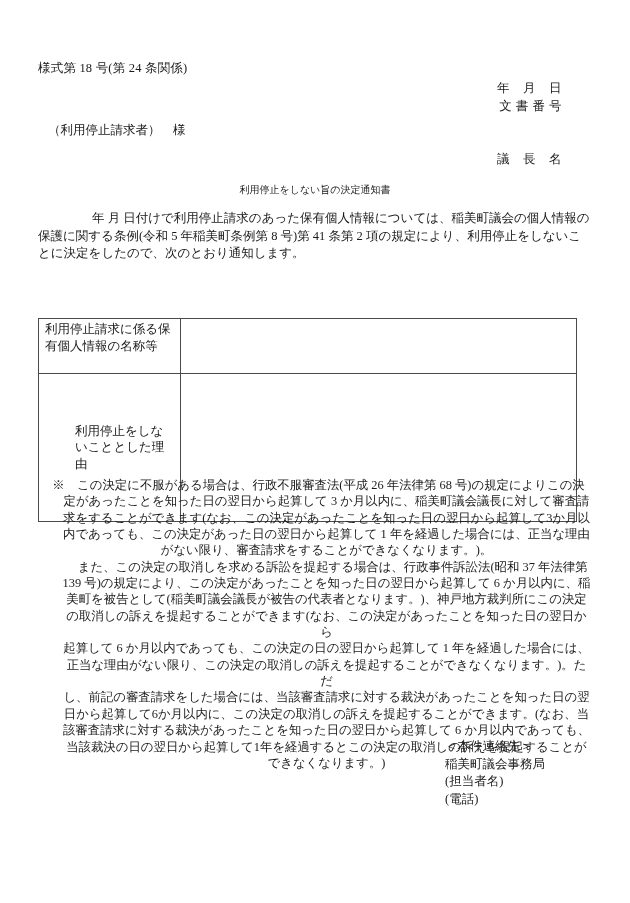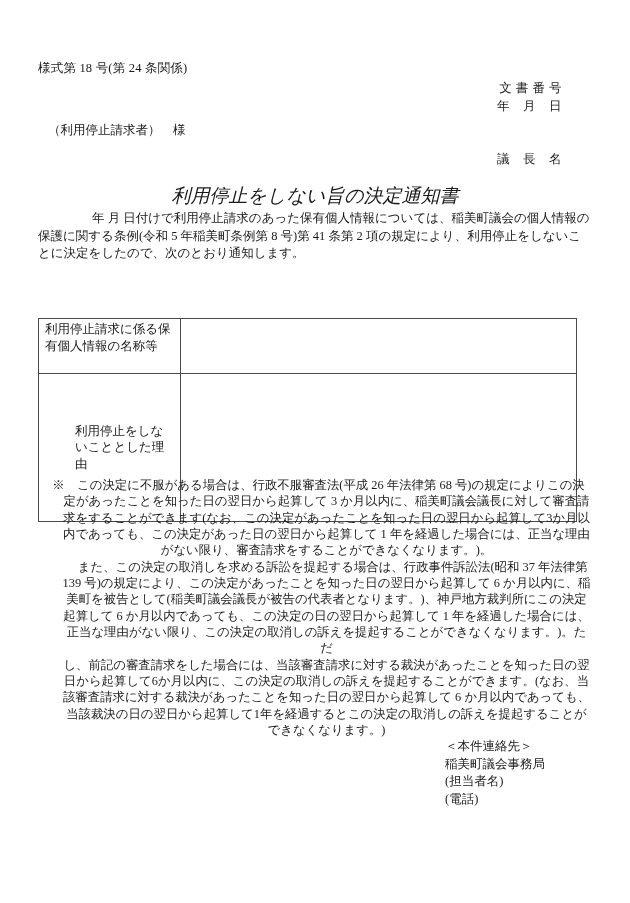--- a/index.html
+++ b/index.html
@@ -19,21 +19,21 @@
     left: 38px; top: 79px; width: 524px;
     text-align: right; line-height: 18px; letter-spacing: 0.5px;
   }
   .addressee { left: 48px; top: 122px; }
   .chairman {
     left: 38px; top: 151px; width: 524px;
     text-align: right; letter-spacing: 0.5px;
   }
   .doc-title {
     left: 38px; top: 183px; width: 554px;
-    text-align: center; font-size: 19px; font-weight: normal; margin: 0; font-style: italic;
+    text-align: center; font-size: 10px; font-weight: normal; margin: 0;
   }
   .body-para { left: 38px; top: 210px; width: 554px; line-height: 17.6px; }
   .body-line:first-child { text-indent: 54px; }
   .form-table {
     left: 38px; top: 282px; width: 539px;
     border-collapse: collapse; table-layout: fixed; margin-top: 36px;
   }
   .form-table td {
     border: 1px solid #4a4a4a;
     padding: 2px 6px;
@@ -53,22 +53,22 @@
   .contact { left: 445px; top: 738px; line-height: 17.6px; }
 </style>
 </head>
 <body>
 
 <div class="page">
 
   <div class="abs form-number">様式第 18 号(第 24 条関係)</div>
 
   <div class="abs doc-meta">
+    <div>年　月　日</div>
     <div>文 書 番 号</div>
-    <div>年　月　日</div>
   </div>
 
   <div class="abs addressee">（利用停止請求者）　様</div>
 
   <div class="abs chairman">議　長　名</div>
 
   <h1 class="abs doc-title">利用停止をしない旨の決定通知書</h1>
 
   <div class="abs body-para">
       <div class="body-line">年 月 日付けで利用停止請求のあった保有個人情報については、稲美町議会の個人情報の</div>
@@ -91,20 +91,21 @@
 
   <div class="abs note">
       <div class="note-line">※　この決定に不服がある場合は、行政不服審査法(平成 26 年法律第 68 号)の規定によりこの決</div>
       <div class="note-line">定があったことを知った日の翌日から起算して 3 か月以内に、稲美町議会議長に対して審査請</div>
       <div class="note-line">求をすることができます(なお、この決定があったことを知った日の翌日から起算して3か月以</div>
       <div class="note-line">内であっても、この決定があった日の翌日から起算して 1 年を経過した場合には、正当な理由</div>
       <div class="note-line">がない限り、審査請求をすることができなくなります。)。</div>
       <div class="note-line">　また、この決定の取消しを求める訴訟を提起する場合は、行政事件訴訟法(昭和 37 年法律第</div>
       <div class="note-line">139 号)の規定により、この決定があったことを知った日の翌日から起算して 6 か月以内に、稲</div>
       <div class="note-line">美町を被告として(稲美町議会議長が被告の代表者となります。)、神戸地方裁判所にこの決定</div>
+      <div class="note-line">の取消しの訴えを提起することができます(なお、この決定があったことを知った日の翌日から</div>
       <div class="note-line">起算して 6 か月以内であっても、この決定の日の翌日から起算して 1 年を経過した場合には、</div>
       <div class="note-line">正当な理由がない限り、この決定の取消しの訴えを提起することができなくなります。)。ただ</div>
       <div class="note-line">し、前記の審査請求をした場合には、当該審査請求に対する裁決があったことを知った日の翌</div>
       <div class="note-line">日から起算して6か月以内に、この決定の取消しの訴えを提起することができます。(なお、当</div>
       <div class="note-line">該審査請求に対する裁決があったことを知った日の翌日から起算して 6 か月以内であっても、</div>
       <div class="note-line">当該裁決の日の翌日から起算して1年を経過するとこの決定の取消しの訴えを提起することが</div>
       <div class="note-line">できなくなります。)</div>
     </div>
 
   <div class="abs contact">

